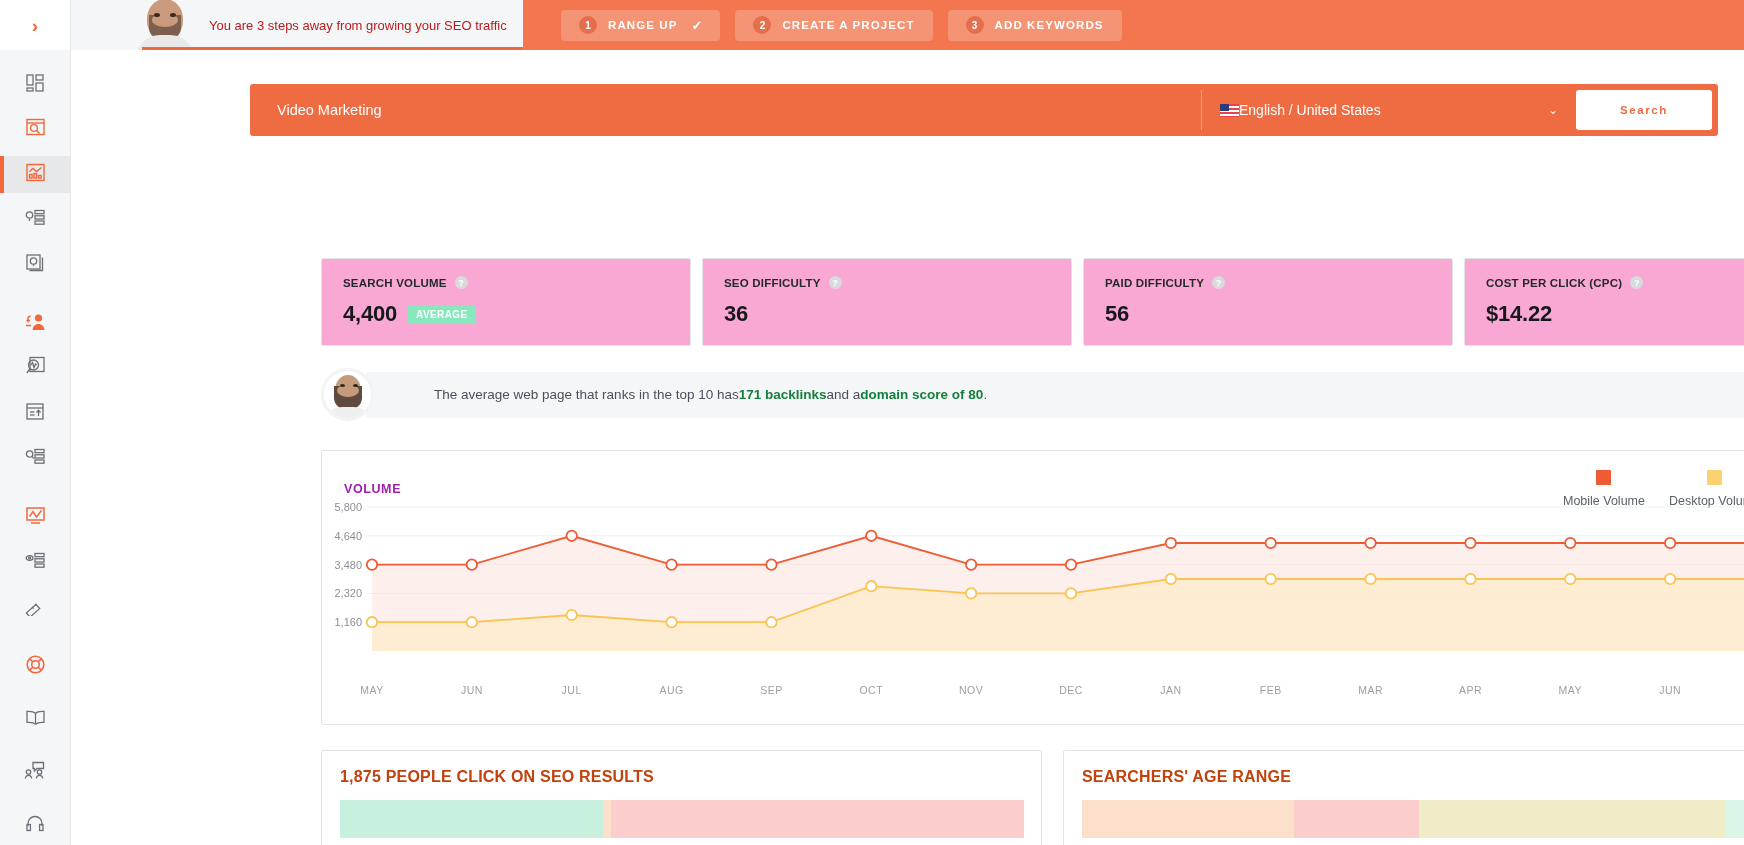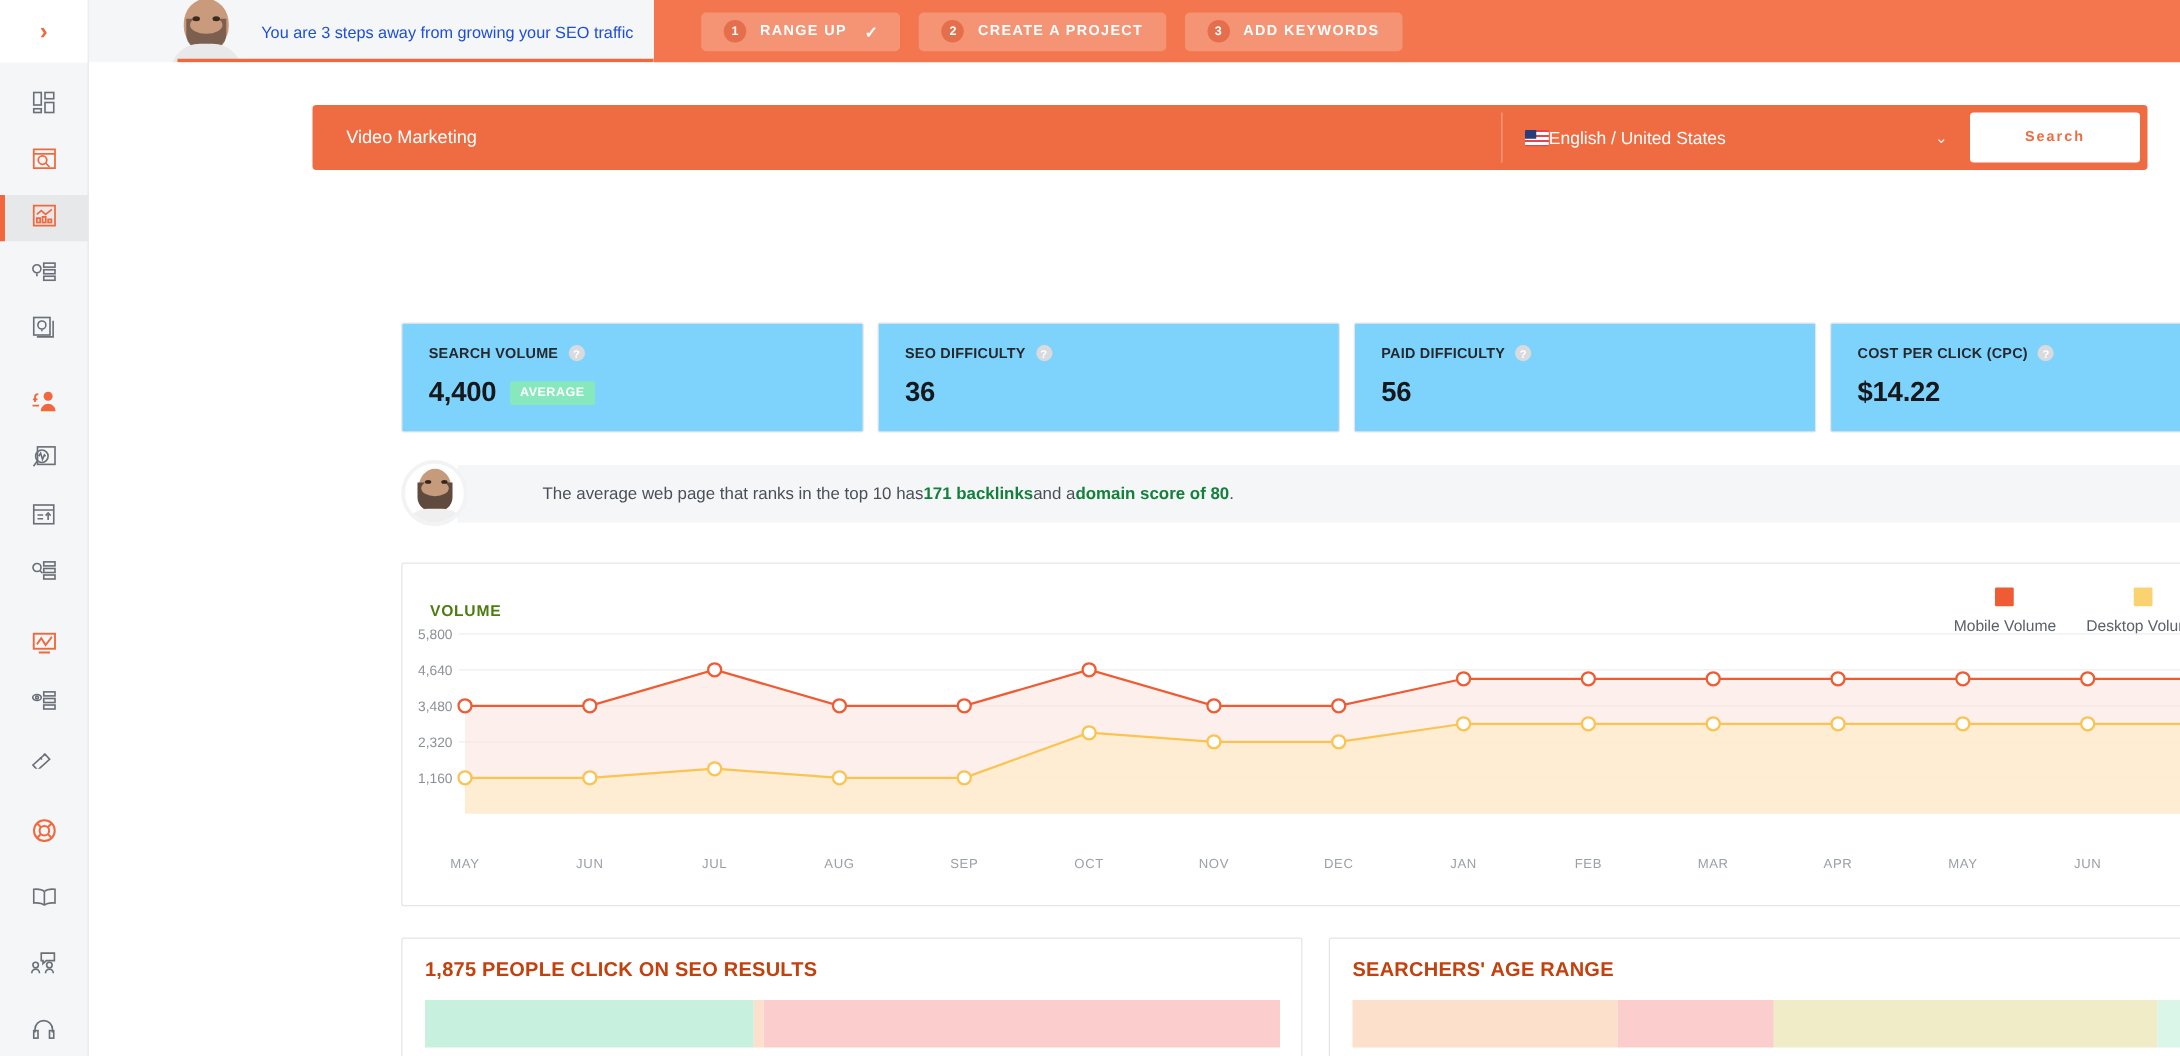--- a/index.html
+++ b/index.html
@@ -64,21 +64,21 @@
   }
   .face .eyeL, .face .eyeR {
     position:absolute; top: 16px; width: 6px; height: 4px; background: #3b2a20; border-radius: 50%;
   }
   .face .eyeL { left: 20px; } .face .eyeR { left: 36px; }
   .face .shirt {
     position: absolute; left: 2px; top: 38px; width: 58px; height: 24px;
     background: #e9e9ea; border-radius: 28px 28px 0 0;
   }
   .topbar-msg {
-    font-size: 13px; color: #1d4ed8; margin-left: 13px; white-space: nowrap;
+    font-size: 13px; color: #b91c1c; margin-left: 13px; white-space: nowrap;
   }
   .topbar-right {
     flex: 1 1 auto; background: #f3764f; display: flex; align-items: center; gap: 15px;
     padding-left: 38px;
   }
   .step {
     height: 31px; border-radius: 4px; background: rgba(255,255,255,.22);
     display: flex; align-items: center; gap: 11px; padding: 0 18px; cursor: pointer;
   }
   .step-num {
@@ -125,21 +125,21 @@
   
   .page-title {
     position: absolute; left: 250px; top: 158px; font-size: 20px; color: #26282b;
   }
   .page-title b { font-weight: 700; }
   .page-title span { font-weight: 400; color: #3b3e42; }
 
   
   .metrics { position: absolute; left: 250px; top: 208px; display: flex; gap: 11px; }
   .metric {
-    width: 370px; height: 88px; background: #7dd3fc; border: 1px solid #e3e5e8; border-radius: 2px;
+    width: 370px; height: 88px; background: #f9a8d4; border: 1px solid #e3e5e8; border-radius: 2px;
     padding: 17px 21px 0 21px;
   }
   .metric-head { display: flex; align-items: center; gap: 8px; }
   .metric-label { font-size: 11.5px; font-weight: 700; letter-spacing: .2px; color: #25282c; white-space: nowrap; }
   .qmark {
     width: 13px; height: 13px; border-radius: 50%; background: #d8dade; color: #fff;
     font-size: 9px; display: flex; align-items: center; justify-content: center; cursor: pointer;
     font-weight: 700; flex: 0 0 13px;
   }
   .metric-value-row { display: flex; align-items: center; gap: 11px; margin-top: 12px; }
@@ -171,21 +171,21 @@
     border-top: 9px solid transparent; border-bottom: 9px solid transparent; border-right: 9px solid #f5f6f7;
   }
   .bubble .hl { color: #15803d; font-weight: 700; }
 
   
   .chart-card {
     position: absolute; left: 250px; top: 400px; width: 1464px; height: 275px;
     background: #fff; border: 1px solid #e3e5e8; border-radius: 2px;
   }
   .chart-head { display: flex; align-items: center; justify-content: space-between; padding: 19px 24px 0 22px; }
-  .chart-title { font-size: 12.5px; font-weight: 700; letter-spacing: .6px; color: #4d7c0f; text-align: center; }
+  .chart-title { font-size: 12.5px; font-weight: 700; letter-spacing: .6px; color: #a21caf; text-align: center; }
   .legend { display: flex; align-items: center; gap: 24px; }
   .legend-item { display: flex; align-items: center; gap: 9px; flex-direction: column; }
   .swatch { width: 15px; height: 15px; border-radius: 1px; flex: 0 0 15px; }
   .legend-label { font-size: 12.5px; color: #5a6169; }
   .plot { position: absolute; left: 0; top: 50px; width: 1464px; height: 224px; }
   .plot svg { display: block; }
 
   
   .bottom-row { position: absolute; left: 250px; top: 700px; display: flex; gap: 21px; }
   .bcard { width: 721px; height: 130px; background: #fff; border: 1px solid #e3e5e8; border-radius: 2px; padding: 17px 18px 0 18px; }

